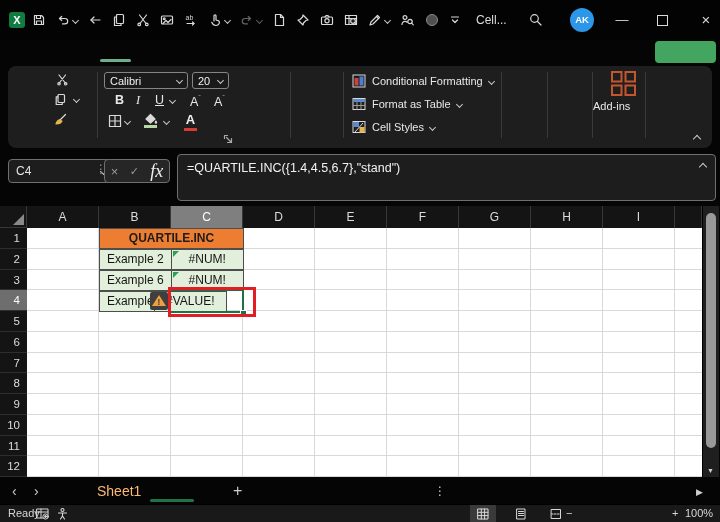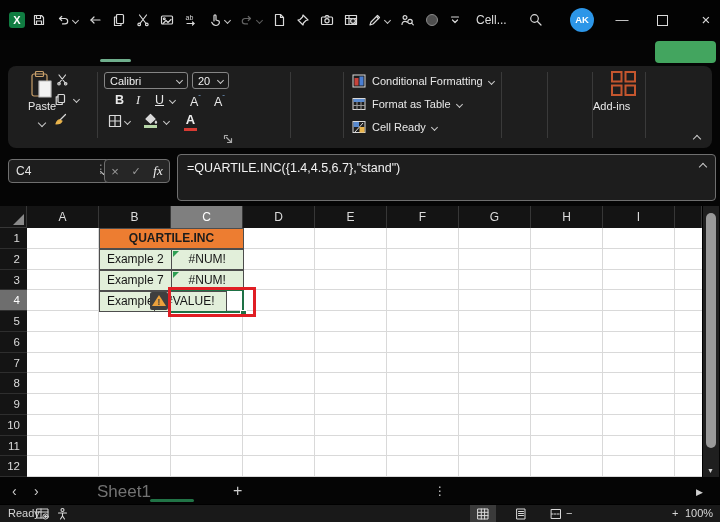--- a/index.html
+++ b/index.html
@@ -55,21 +55,21 @@
   #warn-badge{position:absolute;left:150px;top:292px;width:18px;height:18px;background:#3f3f3f;border-radius:2px;}
   .warn-tri{position:absolute;left:2px;top:3px;width:0;height:0;border-left:7px solid transparent;border-right:7px solid transparent;border-bottom:11px solid #ECA13C;}
   .warn-ex{position:absolute;left:7.6px;top:4.5px;font-size:8.5px;font-weight:bold;color:#3f3f3f;}
   #red-annotation{position:absolute;left:168px;top:287px;width:88px;height:30px;border:3px solid #E01E24;box-sizing:border-box;}
   #vscroll{position:absolute;left:702px;top:206px;width:16px;height:271px;background:#1f1f1f;border-left:1px solid #000;}
   #vthumb{position:absolute;left:3px;top:7px;width:10px;height:235px;background:#999;border-radius:5px;}
   .vdown{position:absolute;left:4px;top:261px;color:#cfcfcf;font-size:7px;}
   
   #sheetbar{position:absolute;left:0;top:479px;width:720px;height:25px;background:#050505;}
   .navchev{position:absolute;top:0;height:25px;line-height:24px;color:#cfcfcf;font-size:14px;}
-  .sheet-inactive{position:absolute;top:0;height:25px;line-height:25px;font-size:17px;color:#737373;padding:0 8px;}
+  .sheet-inactive{position:absolute;top:0;height:25px;line-height:25px;font-size:14px;color:#fdba74;padding:0 8px;}
   #sheet-underline{position:absolute;left:150px;top:499px;width:44px;height:3px;background:#217346;border-radius:2px;}
   
   #statusbar{position:absolute;left:0;top:504px;width:720px;height:18px;background:#191919;border-top:1px solid #000;font-size:11px;color:#d6d6d6;box-sizing:border-box;}
   .sb-txt{position:absolute;top:0;line-height:17px;}
   .viewbox{position:absolute;top:0;width:26px;height:17px;display:flex;align-items:center;justify-content:center;}
   .viewbox.on{background:#3A3A3A;}
 </style>
 </head>
 <body>
 
@@ -202,29 +202,20 @@
     <span class="winbtn" style="left:608px">—</span>
     <span><span class="max-sq"></span></span>
     <span class="winbtn" style="left:692px;font-size:15px">×</span>
   </div>
 
   <div id="tab-underline"></div>
   <div id="green-pill"></div>
 
   <div id="ribbon">
 
-    <div class="abs" style="left:14px;top:4px;width:40px;text-align:center">
-      <svg class="i" style="margin:0 auto" width="24" height="30">
-        <rect x="2" y="4" width="15" height="22" rx="2" stroke="#C9A06A"></rect>
-        <rect x="5.5" y="1.5" width="8" height="5" rx="1" stroke="#C9A06A"></rect>
-        <rect x="9" y="11" width="12" height="16" fill="#f2f2f2" stroke="#bdbdbd"></rect>
-      </svg>
-      <div class="rlabel">Paste</div>
-      <span class="chv"></span>
-    </div>
     <span class="abs" style="left:48px;top:7px">
       <svg class="i" width="13" height="13">
           <path d="M3 2l6.3 8M9.5 2 3.2 10"></path>
           <circle cx="3" cy="10.8" r="1.2"></circle>
           <circle cx="9.7" cy="10.8" r="1.2"></circle>
         </svg>
       </span>
     <span class="abs" style="left:46px;top:27px">
       <svg class="i" width="13" height="13">
           <rect x="4" y="1.5" width="6.5" height="8" rx="1"></rect>
@@ -298,21 +289,21 @@
       <span class="rlabel">Conditional Formatting</span>
       <span class="chv sm"></span>
     </div>
     <div class="styles-item" style="top:52px">
       <svg width="14" height="14">
           <rect x="1" y="1.5" width="12" height="11" fill="none" stroke="#d9d9d9"></rect>
           <rect x="1.5" y="2" width="5.5" height="5" fill="#5a8bd0"></rect>
           <rect x="7.5" y="7" width="5" height="5.5" fill="#E9B44C"></rect>
           <path d="M3 12 11 3" stroke="#d9d9d9"></path>
         </svg>
-      <span class="rlabel">Cell Ready</span>
+      <span class="rlabel">Cell Styles</span>
       <span class="chv sm"></span>
     </div>
     <div class="rsep" style="left:493px"></div>
     <div class="rsep" style="left:539px"></div>
     <div class="rsep" style="left:584px"></div>
 
     <div class="abs" style="left:585px;top:4px;width:60px;">
       <svg style="margin:0 auto;display:block" width="27" height="27">
         <g fill="none" stroke="#C4562E" stroke-width="2">
             <rect x="2" y="2" width="9.5" height="9.5"></rect>
@@ -329,21 +320,21 @@
 
   <div>
     <div class="fbox" style="left:8px;top:159px;width:106px;height:24px;display:flex;align-items:center;justify-content:space-between;padding:0 7px">
       <span style="font-size:12px">C4</span>
       <span class="chv sm"></span>
     </div>
     <span class="abs" style="left:95px;top:162px;color:#8a8a8a;font-size:12px">⋮</span>
     <div class="fbox" style="left:104px;top:159px;width:66px;height:24px;display:flex;align-items:center;justify-content:space-around;background:#262626">
       <span style="color:#9a9a9a;font-size:13px">×</span>
       <span style="color:#9a9a9a;font-size:11px">✓</span>
-      <span style="font-family:'Liberation Serif',serif;font-style:italic;font-size:13px;color:#f0f0f0">fx</span>
+      <span style="font-family:'Liberation Serif',serif;font-style:italic;font-size:18px;color:#f0f0f0">fx</span>
     </div>
     <div class="fbox" style="left:177px;top:154px;width:539px;height:47px;padding:6px 9px;font-size:12.5px;color:#f2f2f2">
       <span>=QUARTILE.INC({1.4,4.5,6.7},"stand")</span>
     </div>
     <span class="abs chv up" style="left:700px;top:164px"></span>
   </div>
 
   <div>
     <div id="grid-corner">
         <span class="corner-tri"></span>
@@ -375,21 +366,21 @@
       <div class="rowh">10</div>
       <div class="rowh">11</div>
       <div class="rowh">12</div>
     </div>
 
     <div id="cells"></div>
 
     <div class="cell" style="left:99px;top:228px;width:145px;background:#ED7D31;font-weight:bold;color:#1c1c1c">QUARTILE.INC</div>
     <div class="cell" style="left:99px;top:249px">Example 2</div>
     <div class="cell" style="left:171px;top:249px">#NUM!</div>
-    <div class="cell" style="left:99px;top:270px">Example 7</div>
+    <div class="cell" style="left:99px;top:270px">Example 6</div>
     <div class="cell" style="left:171px;top:270px">#NUM!</div>
     <div class="cell" style="left:99px;top:291px">Example 4</div>
     <div class="cell" style="left:154px;top:291px">#VALUE!</div>
     <span class="gtri" style="left:172.5px;top:250.5px"></span>
     <span class="gtri" style="left:172.5px;top:271.5px"></span>
 
     <div id="sel-border"></div>
     <div id="fill-handle"></div>
     <div id="warn-badge">
       <span class="warn-tri"></span>

